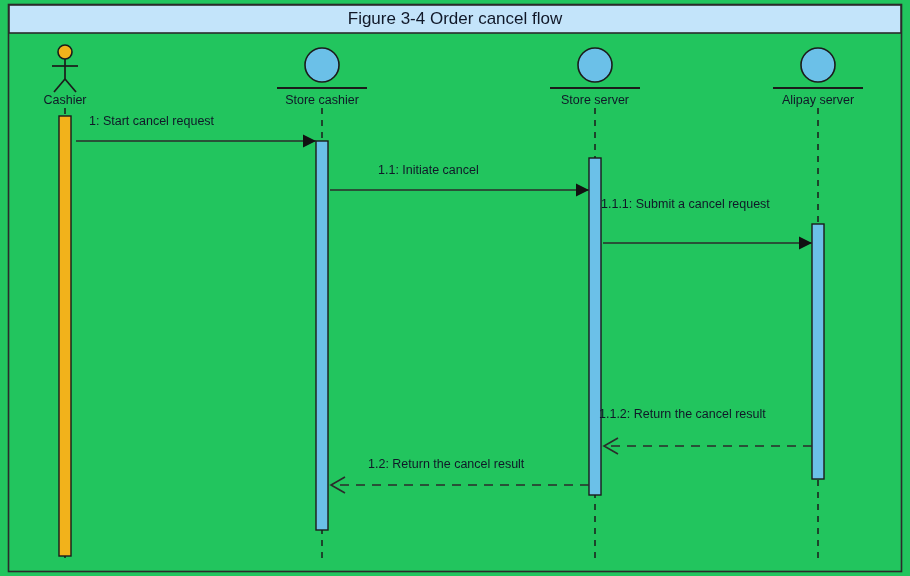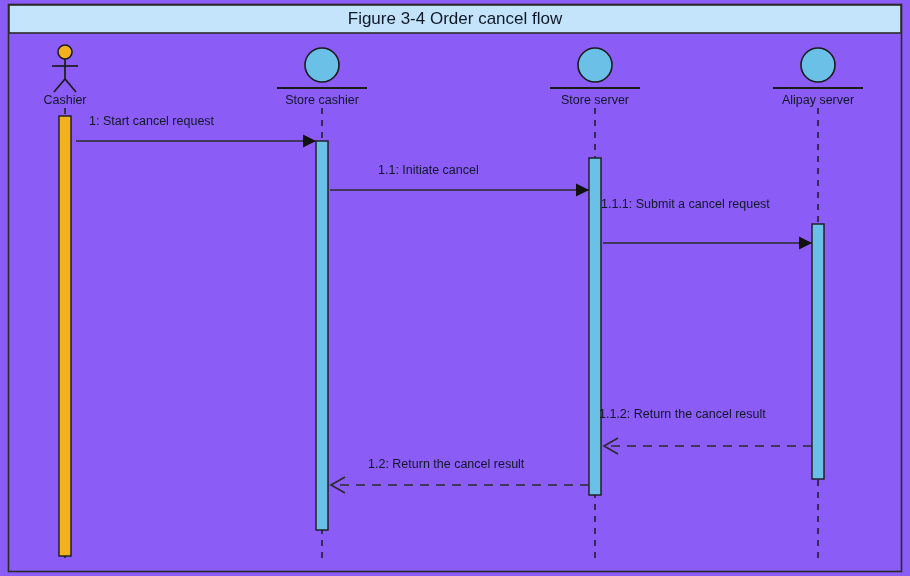--- a/index.html
+++ b/index.html
@@ -8,21 +8,21 @@
     padding: 0;
     background: #ffffff;
   }
   body {
     font-family: "Liberation Sans", sans-serif;
   }
   #diagram-root {
     position: relative;
     width: 910px;
     height: 576px;
-    background: #8b5cf6;
+    background: #22c55e;
     overflow: hidden;
   }
   #diagram-svg {
     position: absolute;
     left: 0;
     top: 0;
     width: 910px;
     height: 576px;
     display: block;
   }

